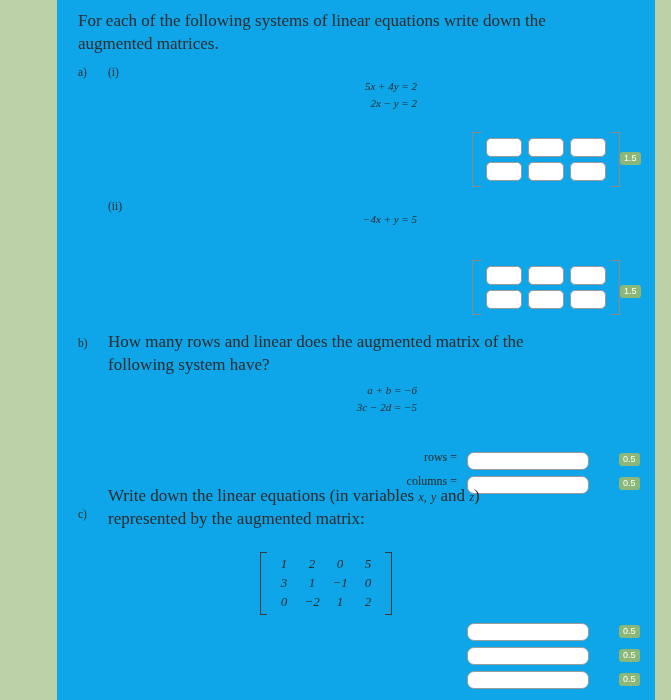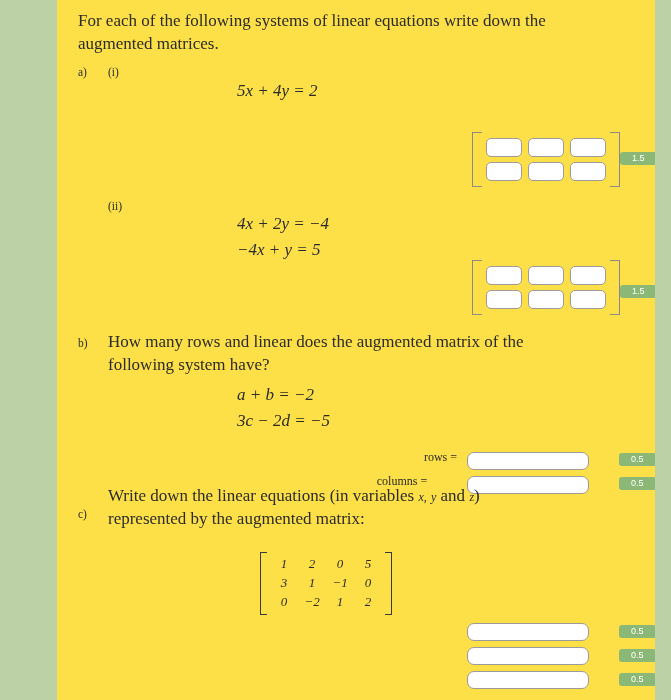--- a/index.html
+++ b/index.html
@@ -16,21 +16,21 @@
   .band {
     position: absolute; top: 0; bottom: 0;
     background: #bcd1a6;
   }
   .band-left  { left: 0;  width: 57px; }
   .band-right { right: 0; width: 16px; }
 
   .page {
     position: absolute;
     left: 57px; right: 16px; top: 0; bottom: 0;
-    background: #fde047;
+    background: #0ea5e9;
     overflow: hidden;
   }
 
   .intro {
     position: absolute;
     left: 21px; top: 10px; width: 470px;
     font-size: 17px; line-height: 1.35;
   }
 
   .qlabel {
@@ -43,22 +43,22 @@
     font-size: 11.5px;
   }
 
   .qtext {
     position: absolute;
     font-size: 17px; line-height: 1.35;
   }
 
   .eqblock {
     position: absolute;
-    text-align: left;
-    font-size: 17px;
+    text-align: right;
+    font-size: 11px;
     line-height: 1.55;
     font-style: italic;
     font-family: Liberation Serif, serif;
   }
 
   
   .matrix-input {
     position: absolute;
     display: flex;
     align-items: stretch;
@@ -90,21 +90,21 @@
 
   .badge {
     position: absolute;
     background: #8cb877;
     color: #ffffff;
     border-radius: 3px;
     font-family: "Liberation Sans", sans-serif;
     font-size: 9px;
     line-height: 13px;
     height: 13px;
-    padding: 0 12px;
+    padding: 0 4px;
     text-align: center;
     white-space: nowrap;
   }
 
   .fieldlabel {
     position: absolute;
     font-size: 12px;
     text-align: right;
   }
   .textbox {
@@ -156,20 +156,21 @@
 <div class="page">
 
   <div class="intro">For each of the following systems of linear equations write down the augmented matrices.</div>
 
   <div class="qlabel" style="left:21px; top:66px;">a)</div>
 
   <div class="romanlabel" style="left:51px; top:66px;">(i)</div>
 
   <div class="eqblock" style="left:180px; top:78px; width:180px;">
     <div>5x + 4y = 2</div>
+    <div>2x − y = 2</div>
   </div>
 
   <div class="matrix-input" style="left:415px; top:132px;">
     <div class="brk brk-l"></div>
     <div class="mgrid">
       <div class="mrow">
         <input class="cellbox" type="text" value="" style="">
         <input class="cellbox" type="text" value="" style="">
         <input class="cellbox" type="text" value="" style="">
       </div>
@@ -180,21 +181,20 @@
       </div>
     </div>
     <div class="brk brk-r"></div>
   </div>
 
   <div class="badge" style="left:563px; top:152px;">1.5</div>
 
   <div class="romanlabel" style="left:51px; top:200px;">(ii)</div>
 
   <div class="eqblock" style="left:180px; top:211px; width:180px;">
-    <div>4x + 2y = −4</div>
     <div>−4x + y = 5</div>
   </div>
 
   <div class="matrix-input" style="left:415px; top:260px;">
     <div class="brk brk-l"></div>
     <div class="mgrid">
       <div class="mrow">
         <input class="cellbox" type="text" value="" style="">
         <input class="cellbox" type="text" value="" style="">
         <input class="cellbox" type="text" value="" style="">
@@ -208,29 +208,29 @@
     <div class="brk brk-r"></div>
   </div>
 
   <div class="badge" style="left:563px; top:285px;">1.5</div>
 
   <div class="qlabel" style="left:21px; top:337px;">b)</div>
 
   <div class="qtext" style="left:51px; top:331px; width:440px;">How many rows and linear does the augmented matrix of the following system have?</div>
 
   <div class="eqblock" style="left:180px; top:382px; width:180px;">
-    <div>a + b = −2</div>
+    <div>a + b = −6</div>
     <div>3c − 2d = −5</div>
   </div>
 
   <div class="fieldlabel" style="left:290px; top:450px; width:110px;">rows =</div>
   <input class="textbox" style="left: 410px; top: 452px; width: 122px;" type="text" value="">
   <div class="badge" style="left:562px; top:453px;">0.5</div>
 
-  <div class="fieldlabel" style="left:290px; top:474px; width:110px;text-align:center;">columns =</div>
+  <div class="fieldlabel" style="left:290px; top:474px; width:110px;">columns =</div>
   <input class="textbox" style="left: 410px; top: 476px; width: 122px;" type="text" value="">
   <div class="badge" style="left:562px; top:477px;">0.5</div>
 
   <div class="qlabel" style="left:21px; top:508px;">c)</div>
 
   <div class="qtext" style="left:51px; top:485px; width:450px;">
     <span>Write down the linear equations (in variables</span>
     <span class="mathvar">x,</span>
     <span class="mathvar">y</span>
     <span>and</span>

